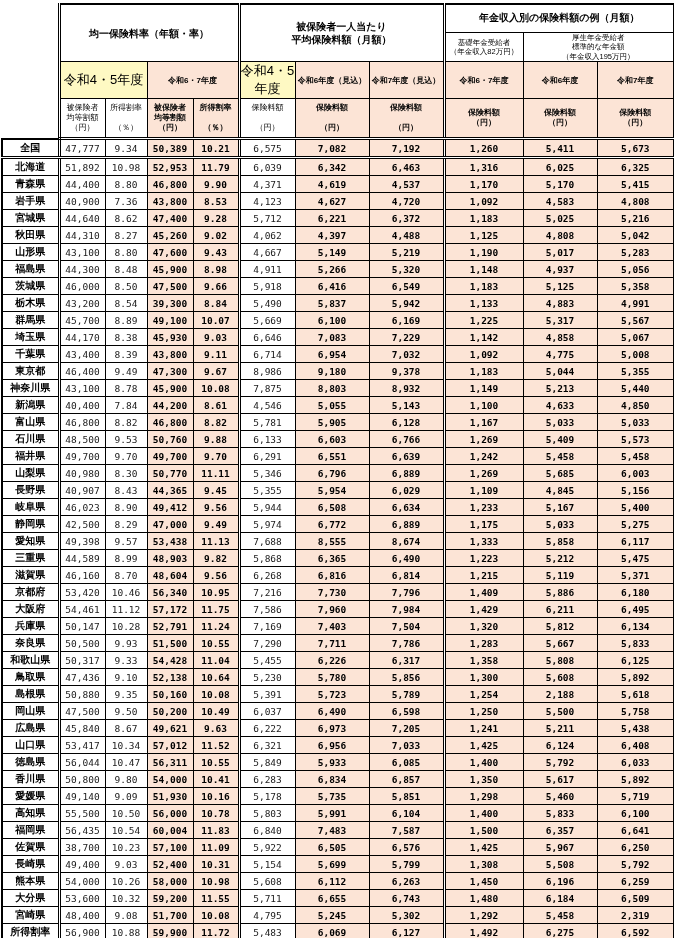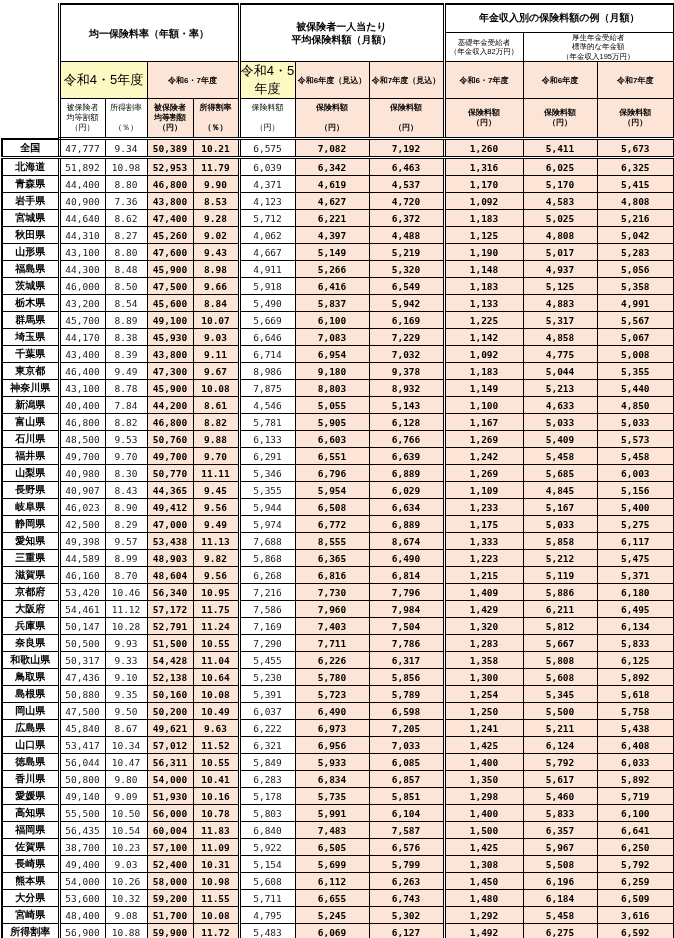--- a/index.html
+++ b/index.html
@@ -224,21 +224,21 @@
         <td class="num peach">6,416</td>
         <td class="num peach">6,549</td>
         <td class="num peach sL">1,183</td>
         <td class="num peach">5,125</td>
         <td class="num peach sR">5,358</td>
       </tr>
         <tr>
         <td class="name">栃木県</td>
         <td class="num sL">43,200</td>
         <td class="num">8.54</td>
-        <td class="num peach">45,600</td>
+        <td class="num peach">39,300</td>
         <td class="num peach">8.84</td>
         <td class="num sL">5,490</td>
         <td class="num peach">5,837</td>
         <td class="num peach">5,942</td>
         <td class="num peach sL">1,133</td>
         <td class="num peach">4,883</td>
         <td class="num peach sR">4,991</td>
       </tr>
         <tr>
         <td class="name">群馬県</td>
@@ -529,21 +529,21 @@
         <tr>
         <td class="name">島根県</td>
         <td class="num sL">50,880</td>
         <td class="num">9.35</td>
         <td class="num peach">50,160</td>
         <td class="num peach">10.08</td>
         <td class="num sL">5,391</td>
         <td class="num peach">5,723</td>
         <td class="num peach">5,789</td>
         <td class="num peach sL">1,254</td>
-        <td class="num peach">5,345</td>
+        <td class="num peach">2,188</td>
         <td class="num peach sR">5,618</td>
       </tr>
         <tr>
         <td class="name">岡山県</td>
         <td class="num sL">47,500</td>
         <td class="num">9.50</td>
         <td class="num peach">50,200</td>
         <td class="num peach">10.49</td>
         <td class="num sL">6,037</td>
         <td class="num peach">6,490</td>
@@ -699,21 +699,21 @@
         <td class="name">宮崎県</td>
         <td class="num sL">48,400</td>
         <td class="num">9.08</td>
         <td class="num peach">51,700</td>
         <td class="num peach">10.08</td>
         <td class="num sL">4,795</td>
         <td class="num peach">5,245</td>
         <td class="num peach">5,302</td>
         <td class="num peach sL">1,292</td>
         <td class="num peach">5,458</td>
-        <td class="num peach sR">3,616</td>
+        <td class="num peach sR">2,319</td>
       </tr>
         <tr>
         <td class="name">所得割率</td>
         <td class="num sL">56,900</td>
         <td class="num">10.88</td>
         <td class="num peach">59,900</td>
         <td class="num peach">11.72</td>
         <td class="num sL">5,483</td>
         <td class="num peach">6,069</td>
         <td class="num peach">6,127</td>

